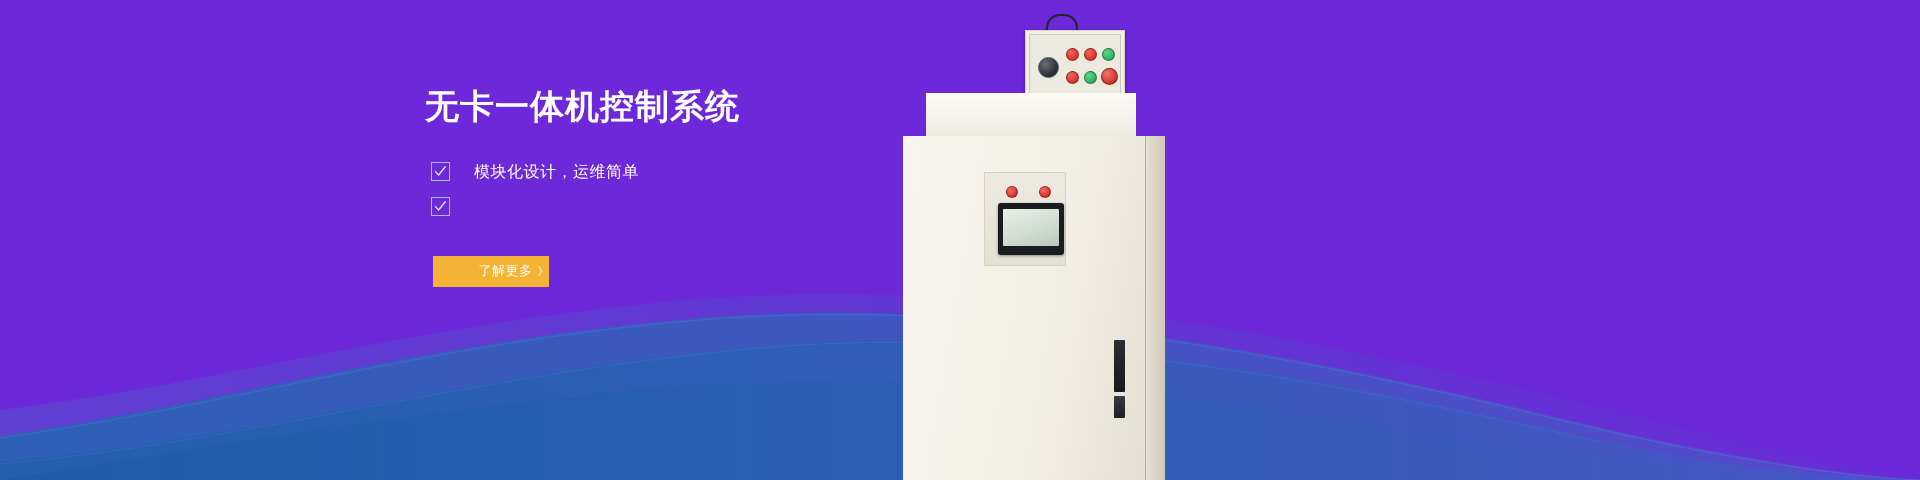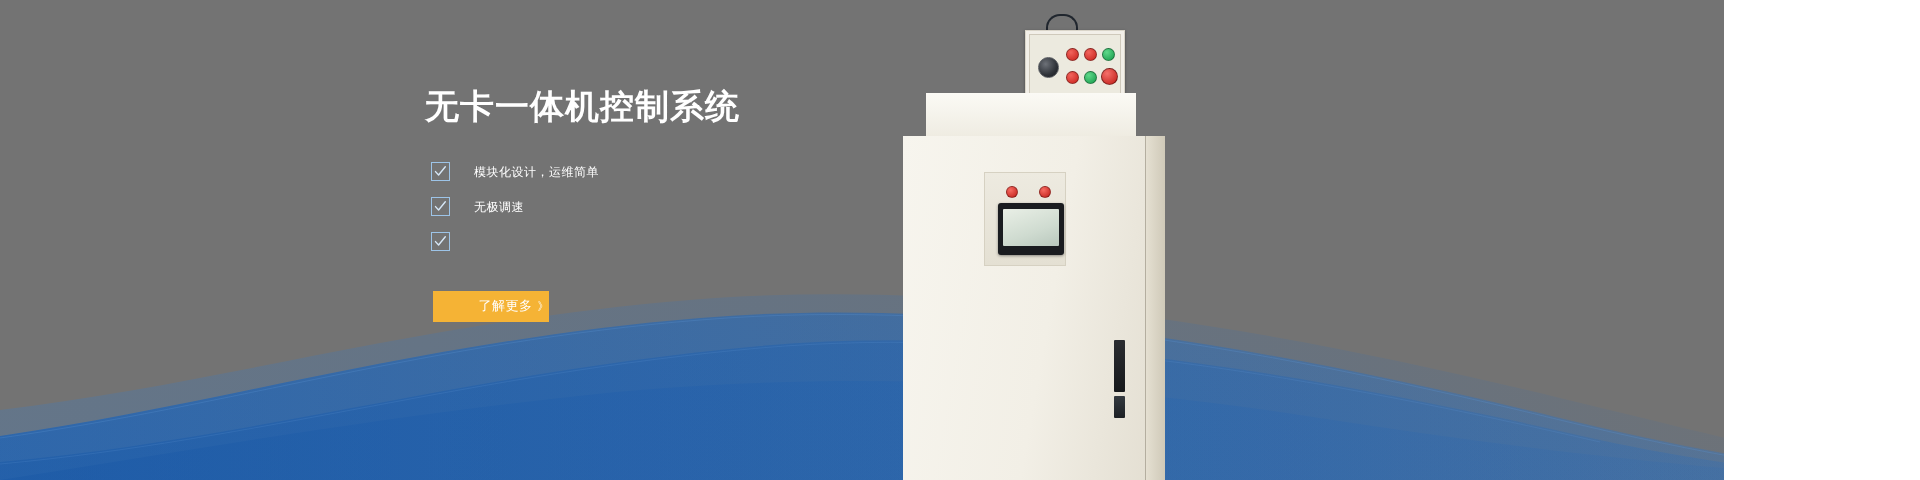--- a/index.html
+++ b/index.html
@@ -6,24 +6,24 @@
     margin: 0;
     padding: 0;
     background: #ffffff;
   }
   body {
     font-family: "Liberation Sans", "DejaVu Sans", sans-serif;
   }
 
   .banner {
     position: relative;
-    width: 1724px;
+    width: 1920px;
     height: 480px;
     overflow: hidden;
-    background: #737373;
+    background: #6d28d9;
   }
 
   
   .waves {
     position: absolute;
     inset: 0;
     width: 1920px;
     height: 480px;
     pointer-events: none;
   }
@@ -70,21 +70,21 @@
     margin-right: 24px;
   }
   .check-icon svg {
     position: absolute;
     left: 2px;
     top: 2px;
   }
 
   .feature-text {
     color: #ffffff;
-    font-size: 12px;
+    font-size: 16px;
     line-height: 20px;
     white-space: nowrap;
     letter-spacing: 0.5px;
   }
 
   .cta-button {
     display: inline-flex;
     align-items: center;
     justify-content: flex-end;
     margin-top: 25px;
@@ -304,28 +304,20 @@
 
       <li class="feature-item">
         <span class="check-icon">
           <svg width="13" height="13" viewBox="0 0 13 13">
             <path d="M1.5 6.6 L4.6 10.0 L11.3 1.8" fill="none" stroke="#d6e7f7" stroke-width="1.4" stroke-linecap="round" stroke-linejoin="round"></path>
           </svg>
         </span>
         <span class="feature-text">模块化设计，运维简单</span>
       </li>
 
-      <li class="feature-item">
-        <span class="check-icon">
-          <svg width="13" height="13" viewBox="0 0 13 13">
-            <path d="M1.5 6.6 L4.6 10.0 L11.3 1.8" fill="none" stroke="#d6e7f7" stroke-width="1.4" stroke-linecap="round" stroke-linejoin="round"></path>
-          </svg>
-        </span>
-        <span class="feature-text">无极调速</span>
-      </li>
 
       <li class="feature-item">
         <span class="check-icon">
           <svg width="13" height="13" viewBox="0 0 13 13">
             <path d="M1.5 6.6 L4.6 10.0 L11.3 1.8" fill="none" stroke="#d6e7f7" stroke-width="1.4" stroke-linecap="round" stroke-linejoin="round"></path>
           </svg>
         </span>
       </li>
 
     </ul>

